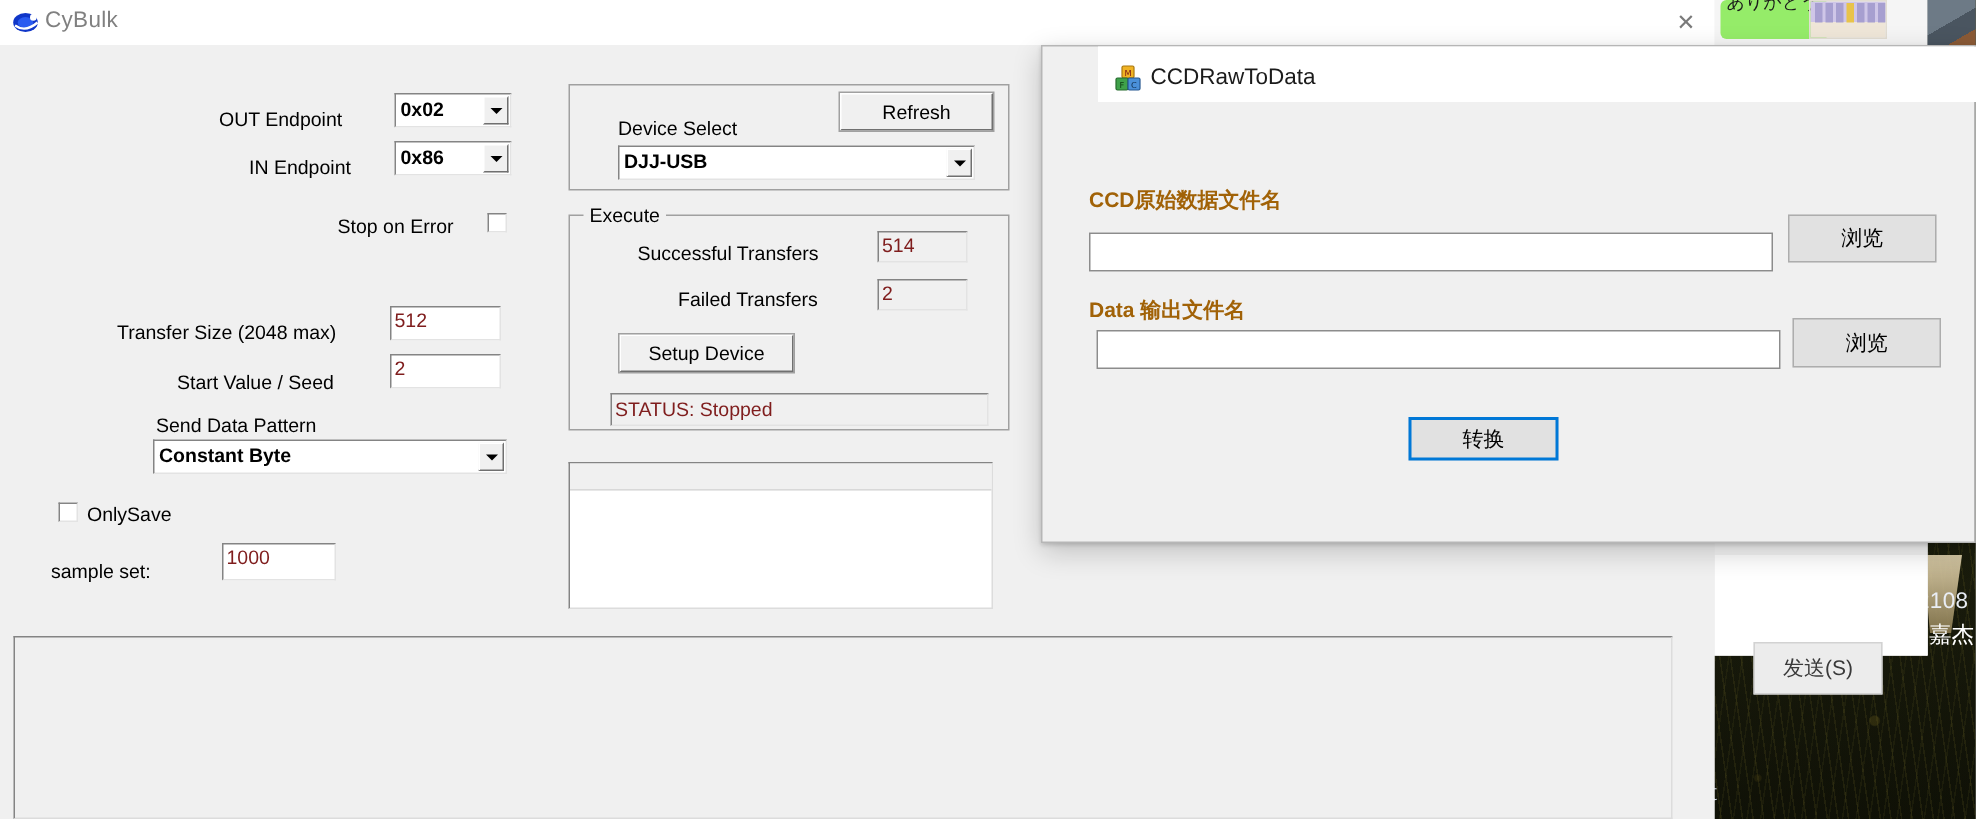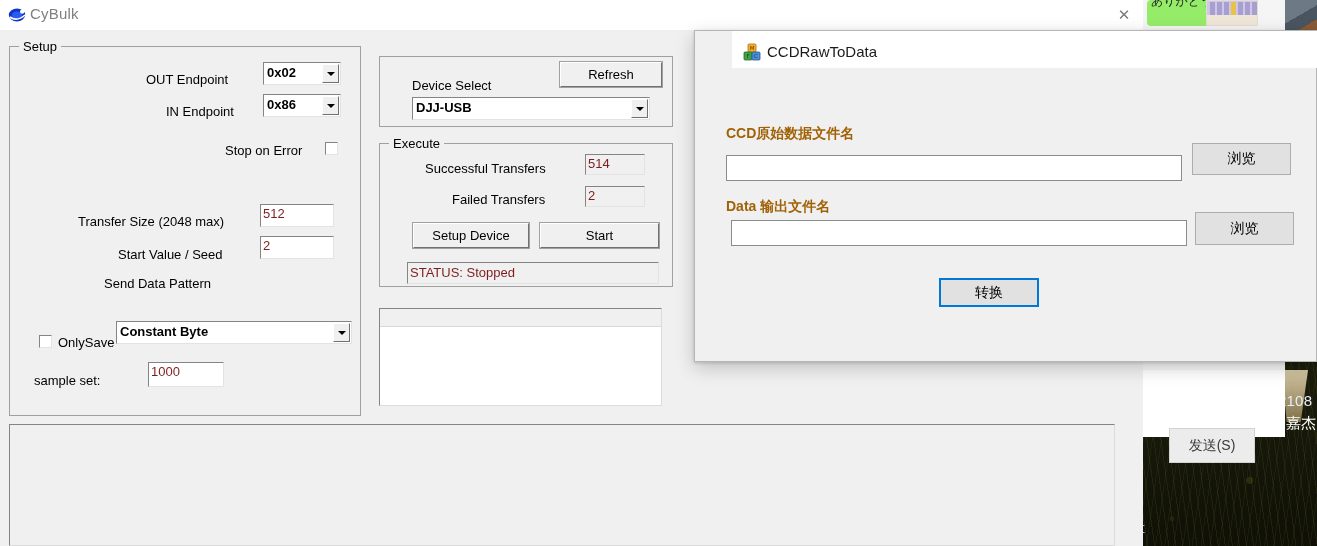--- a/index.html
+++ b/index.html
@@ -259,23 +259,20 @@
         <path d="M2 11 q7 5 15 -2" stroke="#ffffff" stroke-width="1.6" fill="none"></path>
         <circle cx="14.2" cy="5.6" r="2.2" fill="#ffffff"></circle>
       </svg>
     </div>
     <div class="cb-title">CyBulk</div>
     <div class="cb-close">✕</div>
   </div>
 
   <div class="cb-client">
 
-    <div class="groupbox" style="left:9px; top:16px; width:352px; height:370px;">
-      <div class="gb-title">Setup</div>
-    </div>
 
     <div class="lbl" style="left:146px; top:42px;">OUT Endpoint</div>
     <div class="combo" style="left:263px; top:32px; width:78px; height:23px;">
       <div class="ctext">0x02</div>
       <div class="cbtn">
         <span class="arrow-dn"></span>
       </div>
     </div>
 
     <div class="lbl" style="left:166px; top:74px;">IN Endpoint</div>
@@ -289,21 +286,21 @@
     <div class="lbl" style="left:225px; top:113px;">Stop on Error</div>
     <div class="chk" style="left:325px; top:112px;"></div>
 
     <div class="lbl" style="left:78px; top:184px;">Transfer Size (2048 max)</div>
     <div class="tin" style="left:260px; top:174px; width:74px; height:23px;">512</div>
 
     <div class="lbl" style="left:118px; top:217px;">Start Value / Seed</div>
     <div class="tin" style="left:260px; top:206px; width:74px; height:23px;">2</div>
 
     <div class="lbl" style="left:104px; top:246px;">Send Data Pattern</div>
-    <div class="combo" style="left:116px; top:263px; width:236px; height:23px;margin-top:28px;">
+    <div class="combo" style="left:102px; top:263px; width:236px; height:23px;">
       <div class="ctext">Constant Byte</div>
       <div class="cbtn">
         <span class="arrow-dn"></span>
       </div>
     </div>
 
     <div class="chk" style="left:39px; top:305px;"></div>
     <div class="lbl" style="left:58px; top:305px;">OnlySave</div>
 
     <div class="lbl" style="left:34px; top:343px;">sample set:</div>
@@ -320,21 +317,20 @@
     </div>
 
     <div class="groupbox" style="left:379px; top:113px; width:294px; height:144px;">
       <div class="gb-title">Execute</div>
     </div>
     <div class="lbl" style="left:425px; top:131px;">Successful Transfers</div>
     <div class="tin readonly" style="left:585px; top:124px; width:60px; height:21px;">514</div>
     <div class="lbl" style="left:452px; top:162px;">Failed Transfers</div>
     <div class="tin readonly" style="left:585px; top:156px; width:60px; height:21px;">2</div>
     <div class="btn" style="left:413px; top:193px; width:116px; height:25px;">Setup Device</div>
-    <div class="btn" style="left:540px; top:193px; width:119px; height:25px;">Start</div>
     <div class="tin readonly" style="left:407px; top:232px; width:252px; height:22px; padding-top:2px;">STATUS: Stopped</div>
 
     <div class="panel-sunken" style="left:379px; top:278px; width:283px; height:98px;">
       <div class="listhdr"></div>
       <div style="position:absolute;left:3px;top:20px;font-size:12px;"></div>
     </div>
 
     <div class="bigpanel" style="left:9px; top:394px; width:1106px; height:122px;">
       <div style="position:absolute;left:4px;top:3px;font-size:12px;"></div>
     </div>

